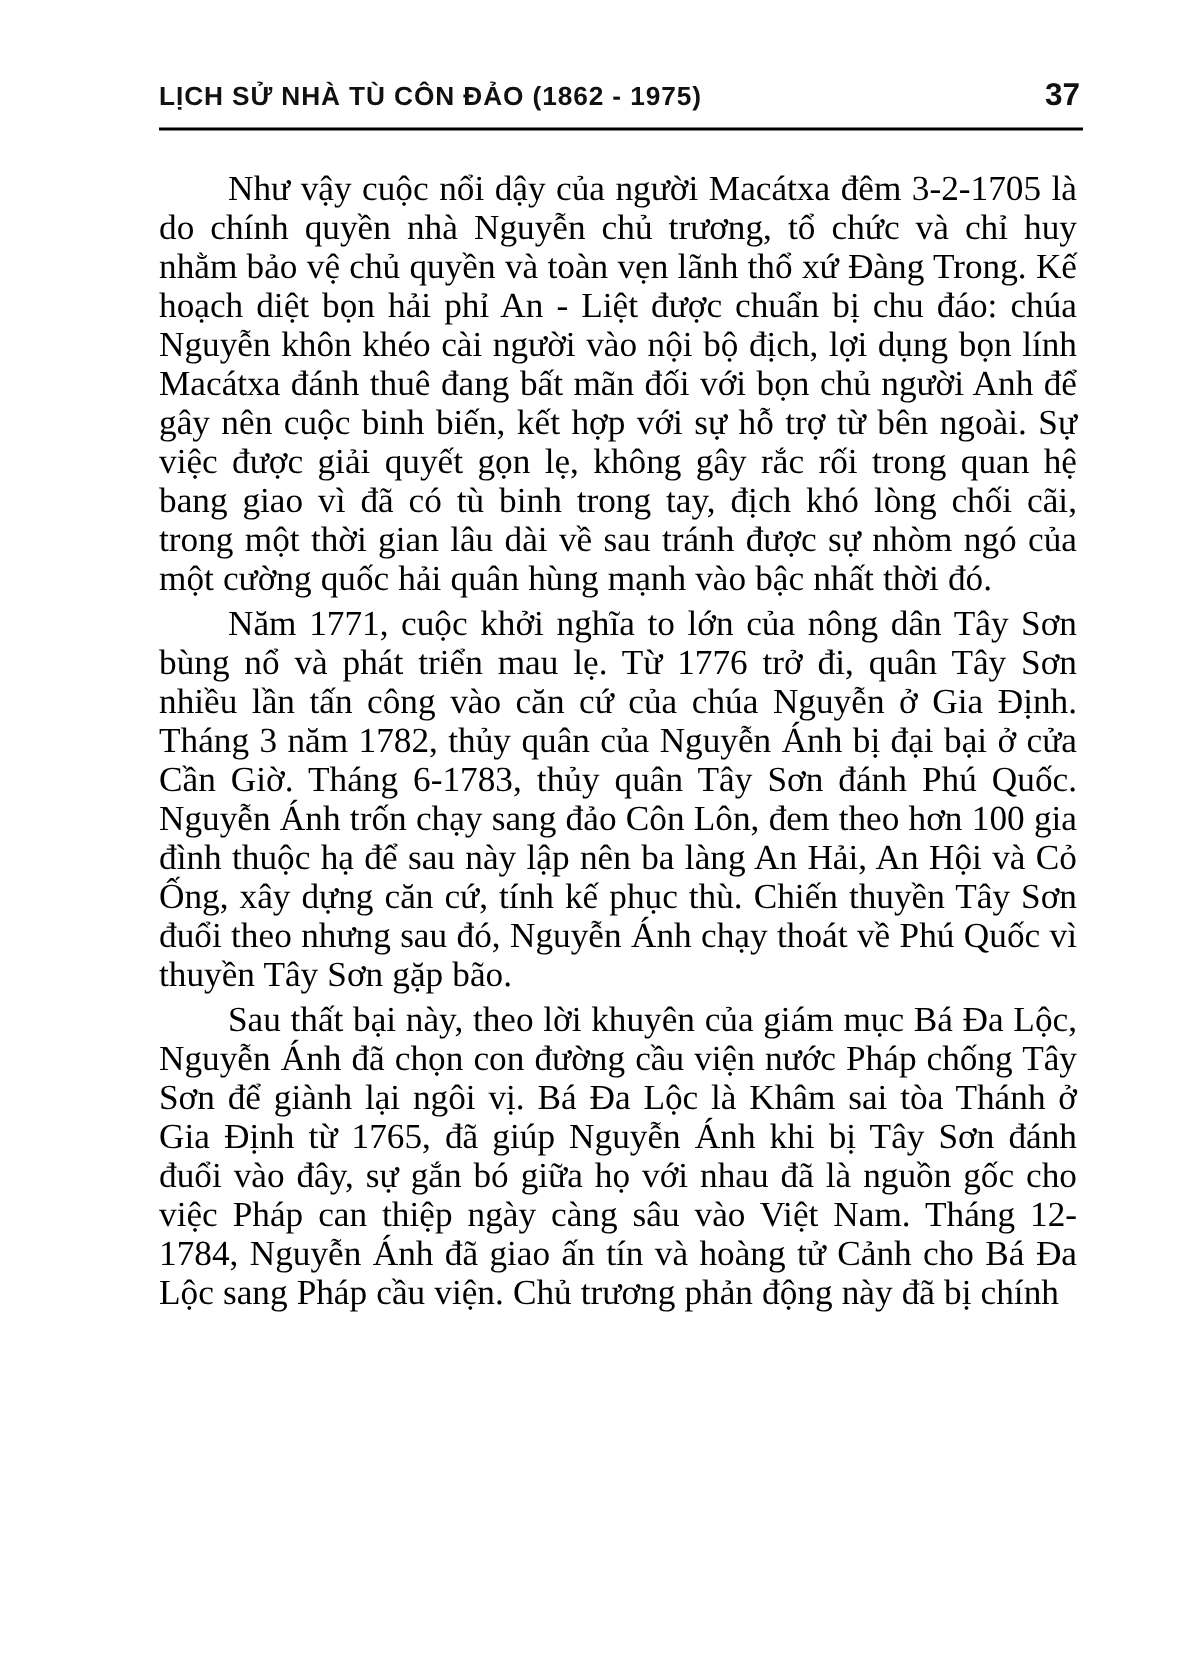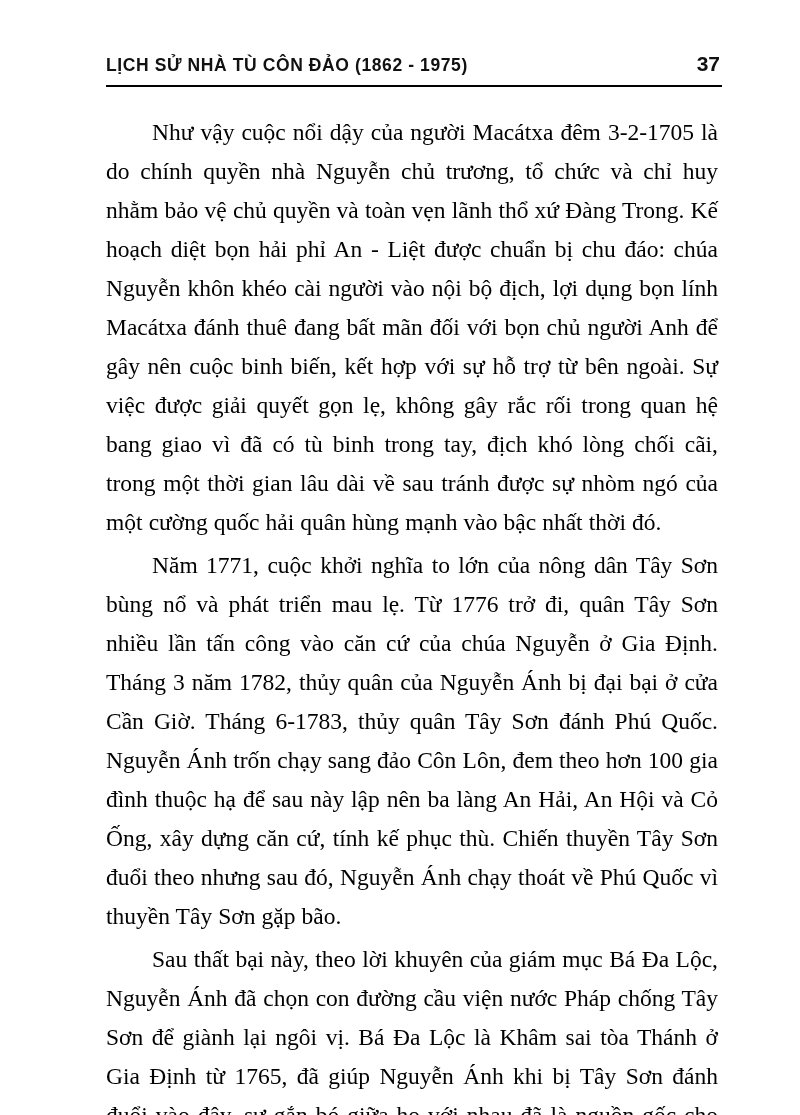--- a/index.html
+++ b/index.html
@@ -47,21 +47,21 @@
     margin-right: 0;
     height: 2px;
     background: #000000;
   }
   .body-text {
     margin-top: 26px;
     padding: 0 4px 0 28px;
   }
   .para {
     font-size: 23.5px;
-    line-height: 39px;
+    line-height: 26px;
     text-align: justify;
     text-justify: inter-word;
     margin: 0 0 4px 0;
     text-indent: 46px;
     hyphens: none;
     word-spacing: 0.2px;
   }
   .para:last-child {
     margin-bottom: 0;
   }

